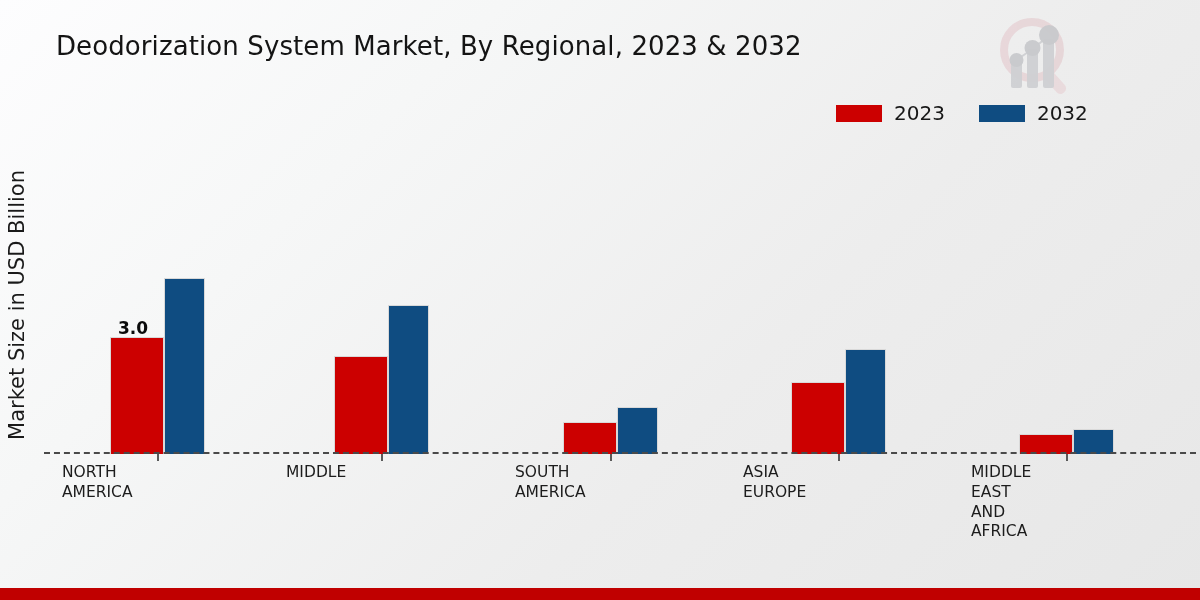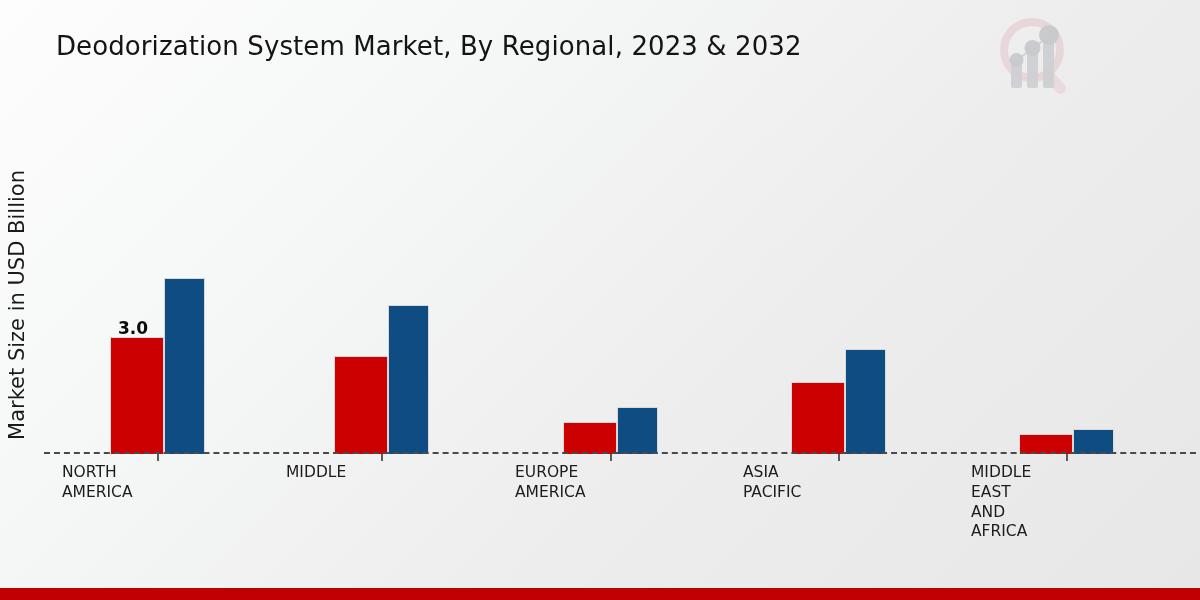--- a/index.html
+++ b/index.html
@@ -196,20 +196,30 @@
         <line x1="44.5" y1="37" x2="60.5" y2="24" stroke="#cfd0d3" stroke-width="2"></line>
         <circle cx="28.5" cy="48" r="7" fill="#c9cacd"></circle>
         <circle cx="44.5" cy="36" r="8" fill="#c9cacd"></circle>
         <circle cx="61" cy="23" r="10" fill="#c9cacd"></circle>
       </g>
     </svg>
   </div>
 
   <div id="chart-title">Deodorization System Market, By Regional, 2023 &amp; 2032</div>
 
+  <div id="legend">
+    <div class="legend-item">
+      <span class="legend-swatch" style="background:#cc0000"></span>
+      <span class="legend-label">2023</span>
+    </div>
+    <div class="legend-item">
+      <span class="legend-swatch" style="background:#0f4c81"></span>
+      <span class="legend-label">2032</span>
+    </div>
+  </div>
 
   <div id="y-axis-title">
     <span>Market Size in USD Billion</span>
   </div>
 
   <div id="plot">
 
     <div class="group" style="left:66px;">
       <div class="bars">
         <span class="bar y2023" style="width:54px;height:117px;"></span>
@@ -229,32 +239,32 @@
       <div class="tick" style="left:47px;"></div>
       <div class="cat-label" style="left:-48px;">MIDDLE</div>
     </div>
 
     <div class="group" style="left:519px;">
       <div class="bars">
         <span class="bar y2023" style="width:54px;height:32px;"></span>
         <span class="bar y2032" style="width:41px;height:47px;"></span>
       </div>
       <div class="tick" style="left:47px;"></div>
-      <div class="cat-label" style="left:-48px;">EUROPE
+      <div class="cat-label" style="left:-48px;">SOUTH
 AMERICA</div>
     </div>
 
     <div class="group" style="left:747px;">
       <div class="bars">
         <span class="bar y2023" style="width:54px;height:72px;"></span>
         <span class="bar y2032" style="width:41px;height:105px;"></span>
       </div>
       <div class="tick" style="left:47px;"></div>
       <div class="cat-label" style="left:-48px;">ASIA
-PACIFIC</div>
+EUROPE</div>
     </div>
 
     <div class="group" style="left:975px;">
       <div class="bars">
         <span class="bar y2023" style="width:54px;height:20px;"></span>
         <span class="bar y2032" style="width:41px;height:25px;"></span>
       </div>
       <div class="tick" style="left:47px;"></div>
       <div class="cat-label" style="left:-48px;">MIDDLE
 EAST

